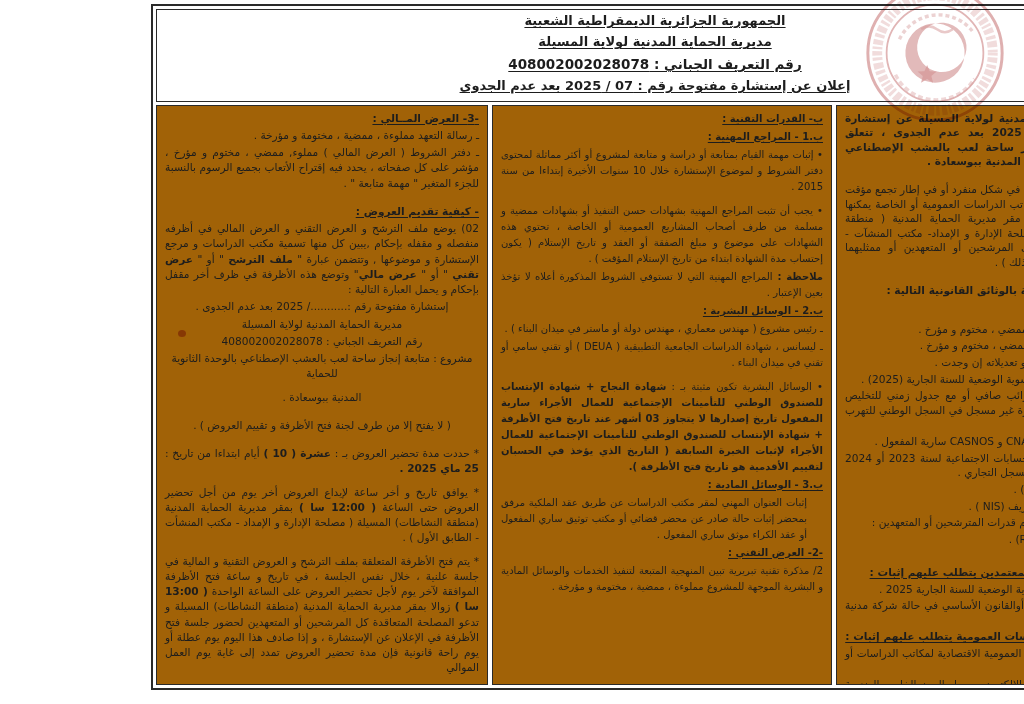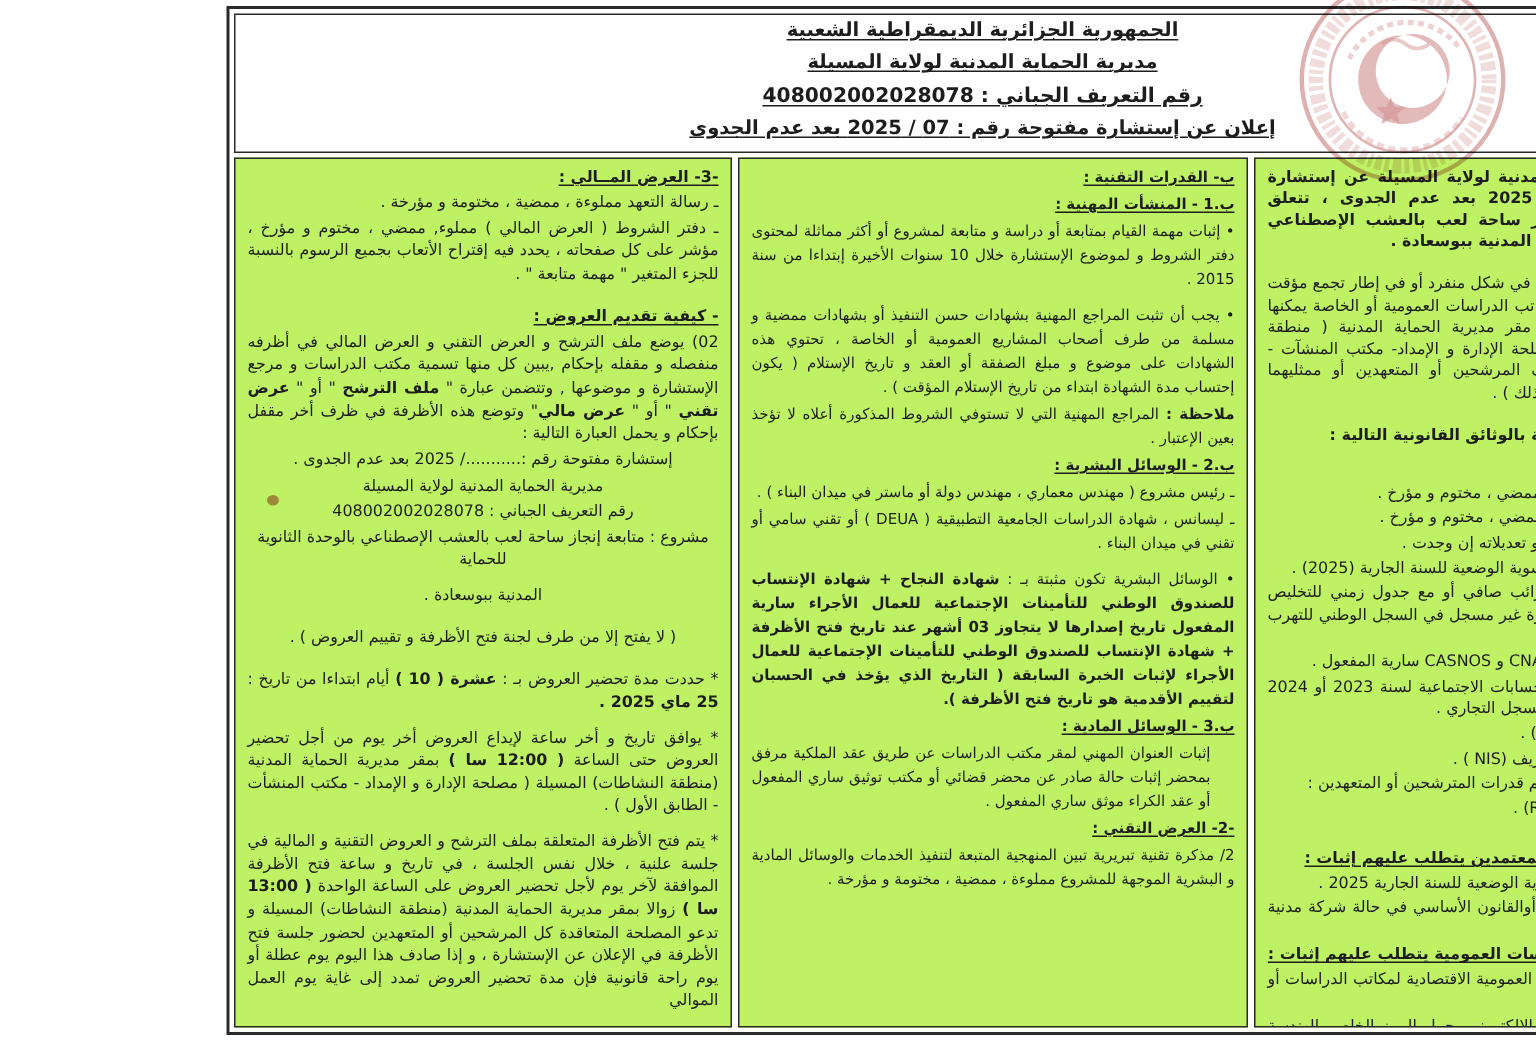--- a/index.html
+++ b/index.html
@@ -16,21 +16,21 @@
     align-items:center;gap:1px;padding:2px 0 3px;
   }
   .header-cell .blk{
     font-weight:700;text-decoration:underline;text-underline-offset:2px;
     font-size:13px;line-height:1.42;text-align:center;
   }
   .header-cell .blk.hdr-lg{font-size:13.5px;}
   .body-row{flex:1;display:flex;gap:4px;direction:rtl;min-height:0;}
   .cell{
     box-sizing:border-box;border:1.5px solid #2a2a2a;
-    padding:5px 8px 4px;overflow:hidden;direction:rtl;background:#bef264;
+    padding:5px 8px 4px;overflow:hidden;direction:rtl;background:#a16207;
   }
   .col-right{flex:0 0 318px;font-size:10.6px;line-height:1.38;}
   .col-mid{flex:1;font-size:10px;line-height:1.6;}
   .col-left{flex:0 0 332px;font-size:10.6px;line-height:1.44;}
   .blk{margin:0 0 2px 0;}
   .p{text-align:justify;}
   .b{font-weight:700;text-align:justify;}
   .h{font-weight:700;text-decoration:underline;text-underline-offset:2px;}
   .cb{text-align:center;font-weight:400;}
   .bold{font-weight:700;}
@@ -81,21 +81,21 @@
           <div class="blk h">أ. القدرات المهنية :</div>
           <div class="blk h">• بالنسبة للمهندسين المعتمدين يتطلب عليهم إثبات :</div>
           <div class="blk p">ـ شهادة إعتماد وشهادة تسوية الوضعية للسنة الجارية 2025 .</div>
           <div class="blk p">ـ عقد إتفاق في حالة تجمع أوالقانون الأساسي في حالة شركة مدنية مهنية (SCP).</div>
           <div class="blk h">• بالنسبة لمكاتب الدراسات العمومية يتطلب عليهم إثبات :</div>
           <div class="blk p">ـ القانون بالوثائق للمؤسسة العمومية الاقتصادية لمكاتب الدراسات أو قرار الإنشاء.</div>
           <div class="blk p">ـ مستخرج السجل التجاري الإلكتروني يحمل الرمز الخاص بالهندسة المعمارية ( 607009 ).</div>
         </div>
       <div class="cell col-mid">
           <div class="blk h">ب- القدرات التقنية :</div>
-          <div class="blk h">ب.1 - المنشأت المهنية :</div>
+          <div class="blk h">ب.1 - المراجع المهنية :</div>
           <div class="blk p">• إثبات مهمة القيام بمتابعة أو دراسة و متابعة لمشروع أو أكثر مماثلة لمحتوى دفتر الشروط و لموضوع الإستشارة خلال 10 سنوات الأخيرة إبتداءا من سنة 2015 .</div>
           <div class="blk p mt">• يجب أن تثبت المراجع المهنية بشهادات حسن التنفيذ أو بشهادات ممضية و مسلمة من طرف أصحاب المشاريع العمومية أو الخاصة ، تحتوي هذه الشهادات على موضوع و مبلغ الصفقة أو العقد و تاريخ الإستلام ( يكون إحتساب مدة الشهادة ابتداء من تاريخ الإستلام المؤقت ) .</div>
           <div class="blk p"><span class="bold">ملاحظة : </span><span>المراجع المهنية التي لا تستوفي الشروط المذكورة أعلاه لا تؤخذ بعين الإعتبار .</span></div>
           <div class="blk h">ب.2 - الوسائل البشرية :</div>
           <div class="blk p">ـ رئيس مشروع ( مهندس معماري ، مهندس دولة أو ماستر في ميدان البناء ) .</div>
           <div class="blk p">ـ ليسانس ، شهادة الدراسات الجامعية التطبيقية ( DEUA ) أو تقني سامي أو تقني في ميدان البناء .</div>
           <div class="blk p mt"><span>• الوسائل البشرية تكون مثبتة بـ : </span><span class="bold">شهادة النجاح + شهادة الإنتساب للصندوق الوطني للتأمينات الإجتماعية للعمال الأجراء سارية المفعول تاريخ إصدارها لا يتجاوز 03 أشهر عند تاريخ فتح الأظرفة + شهادة الإنتساب للصندوق الوطني للتأمينات الإجتماعية للعمال الأجراء لإثبات الخبرة السابقة </span><span class="bold">( التاريخ الذي يؤخذ في الحسبان لتقييم الأقدمية هو تاريخ فتح الأظرفة ).</span></div>
           <div class="blk h">ب.3 - الوسائل المادية :</div>
           <div class="blk p ind">إثبات العنوان المهني لمقر مكتب الدراسات عن طريق عقد الملكية مرفق بمحضر إثبات حالة صادر عن محضر قضائي أو مكتب توثيق ساري المفعول أو عقد الكراء موثق ساري المفعول .</div>
           <div class="blk h">-2- العرض التقني :</div>

